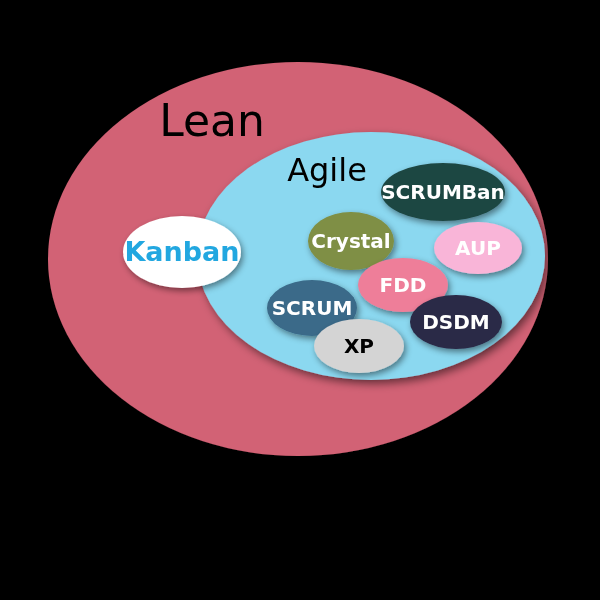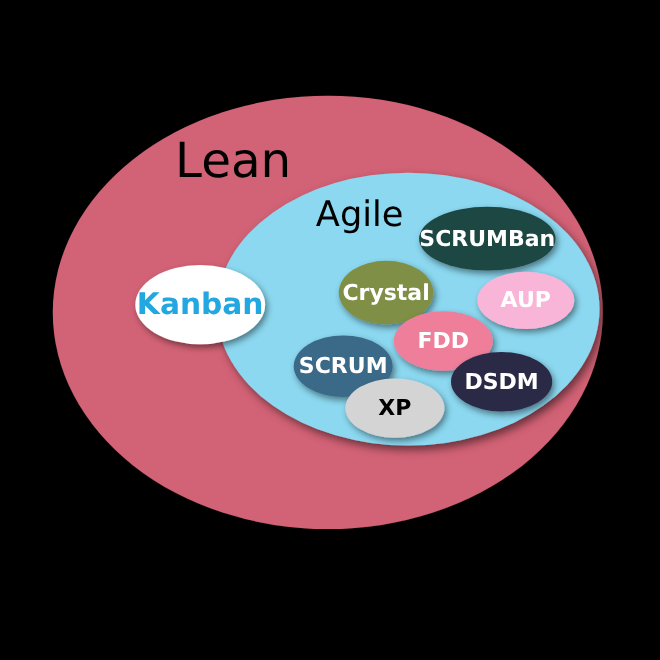--- a/index.html
+++ b/index.html
@@ -11,21 +11,20 @@
     width: 600px;
     height: 600px;
     overflow: hidden;
     font-family: "DejaVu Sans", sans-serif;
   }
   #stage {
     position: relative;
     width: 600px;
     height: 458px;
     background: #000000;
-    margin-top: 25px;
   }
   svg#venn {
     display: block;
     width: 600px;
     height: 600px;
   }
   .set-label {
     font-family: "DejaVu Sans", sans-serif;
     font-weight: 400;
     fill: #000000;

